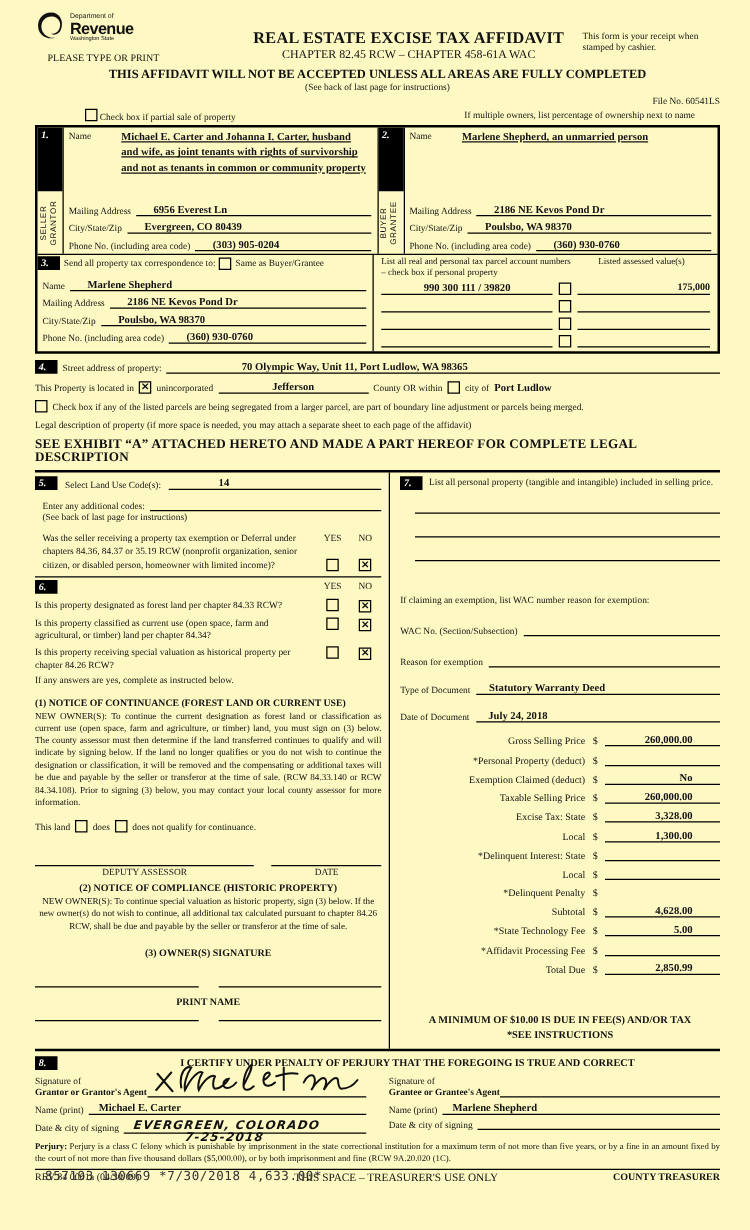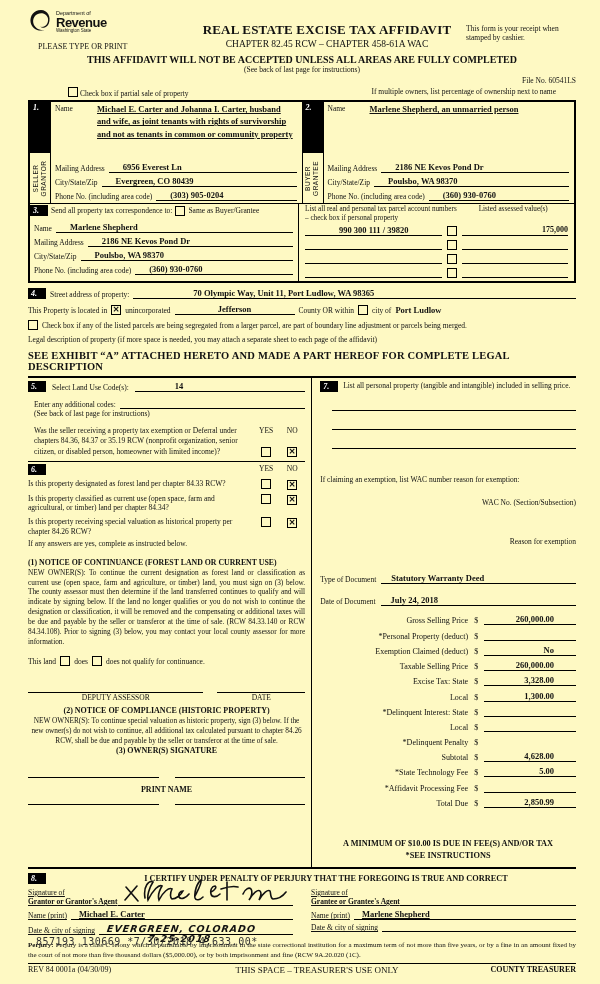--- a/index.html
+++ b/index.html
@@ -86,45 +86,45 @@
   .notice-b{font-size:7.3px;line-height:1.35;text-align:justify;margin-top:1px;}
   .landrow{display:flex;align-items:center;gap:4px;font-size:7.5px;margin-top:10px;}
   .sigpair{display:flex;gap:14px;margin-top:26px;}
   .sigpair .sl{flex:2;border-bottom:1px solid #000;}
   .sigpair .sd{flex:1;border-bottom:1px solid #000;}
   .sigcap{display:flex;gap:14px;font-size:7.5px;}
   .sigcap .sl{flex:2;text-align:center;}
   .sigcap .sd{flex:1;text-align:center;}
   .n2t{font-size:8px;font-weight:bold;text-align:center;margin-top:4px;}
   .n2b{font-size:7.3px;line-height:1.35;text-align:center;margin-top:1px;}
-  .own{font-size:8px;font-weight:bold;text-align:center;margin-top:0;}
+  .own{font-size:8px;font-weight:bold;text-align:center;margin-top:12px;}
   .dline{display:flex;gap:16px;margin-top:22px;}
   .dline span{flex:1;border-bottom:1px solid #000;}
   .pn-cap{font-size:8px;font-weight:bold;text-align:center;margin-top:7px;}
   
   .pp{display:flex;gap:5px;}
   .pp .ppt{font-size:7.5px;line-height:1.35;flex:1;}
   .blank3{border-bottom:1px solid #000;height:14px;margin:4px 0 0 12px;}
   .claim{font-size:7.5px;margin-top:26px;}
-  .wrow{display:flex;align-items:flex-end;gap:5px;font-size:7.5px;margin-top:14px;flex-direction:column;}
+  .wrow{display:flex;align-items:flex-end;gap:5px;font-size:7.5px;margin-top:14px;}
   .docrow{display:flex;align-items:flex-end;gap:5px;font-size:7.5px;margin-top:11px;}
   .docval{flex:1;border-bottom:1px solid #000;font-weight:bold;font-size:8.5px;padding-left:10px;}
   .fin{margin-top:8px;}
   .fin-row{display:flex;align-items:flex-end;margin-top:4.3px;}
   .fin-l{width:148px;flex:none;text-align:right;font-size:8px;padding-right:6px;}
   .fin-d{width:10px;flex:none;font-size:8px;}
   .fin-line{flex:1;border-bottom:1px solid #000;min-height:10px;}
   .fin-v{display:block;text-align:right;padding-right:22px;font-weight:bold;font-size:8.5px;}
   .minnote{font-size:8.3px;font-weight:bold;text-align:center;margin-top:30px;line-height:1.5;}
   
   .s8{margin-top:4px;}
   .s8h{display:flex;align-items:center;gap:30px;}
   .certify{flex:1;text-align:center;font-weight:bold;font-size:8.3px;}
   .s8cols{display:flex;gap:18px;margin-top:4px;}
-  .s8col{width:50%;position:relative;text-decoration:underline;}
+  .s8col{width:50%;position:relative;}
   .sigline{display:flex;align-items:flex-end;font-size:7.5px;line-height:1.25;}
   .sigline .cap2 b{font-size:7.5px;}
   .sigline .sfill{flex:1;border-bottom:1px solid #000;min-height:10px;}
   .nrow{display:flex;align-items:flex-end;gap:4px;font-size:7.5px;margin-top:3px;}
   .nrow .nv{flex:1;border-bottom:1px solid #000;font-weight:bold;font-size:8.5px;padding-left:8px;}
   .scrawl{position:absolute;left:95px;top:-14px;pointer-events:none;}
   .hand{font-family:"DejaVu Sans",sans-serif;font-style:italic;font-weight:bold;
         transform:skewX(-8deg);display:inline-block;font-size:9.5px;letter-spacing:1px;}
   .hand-date{position:absolute;left:120px;bottom:-9px;font-size:9.5px;}
   .perjury{font-size:7px;line-height:1.3;margin-top:6px;text-align:justify;}

